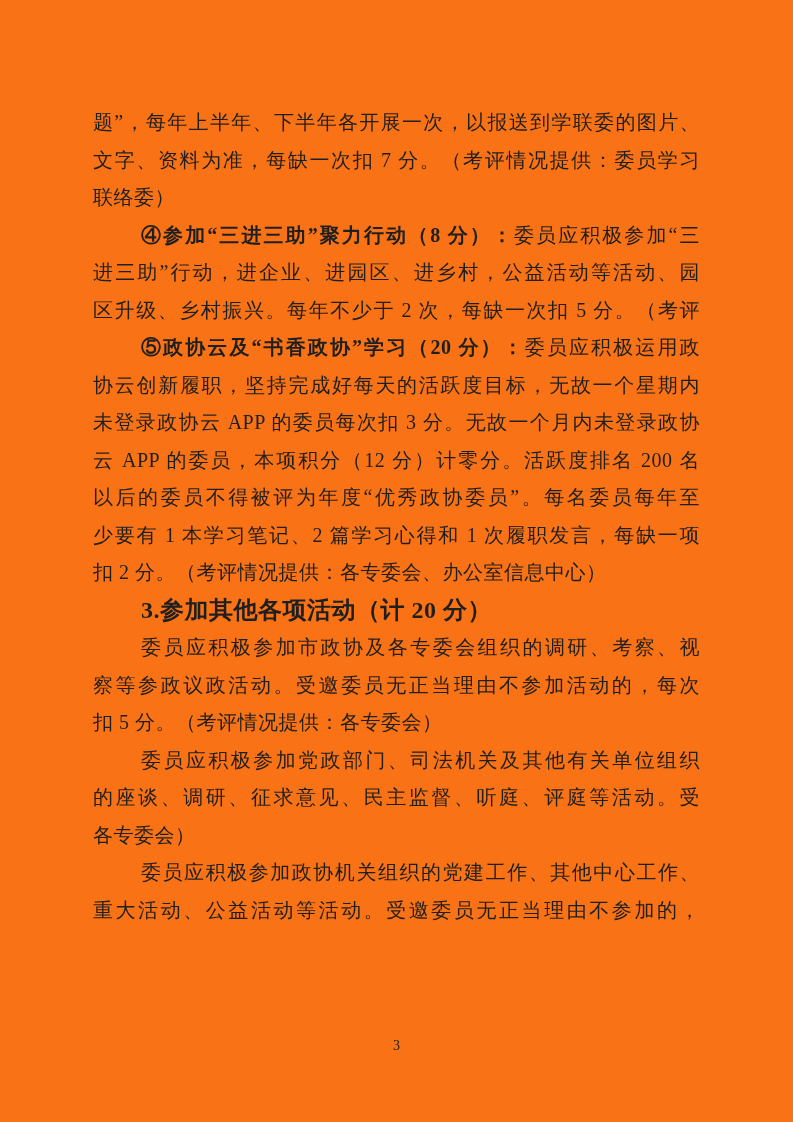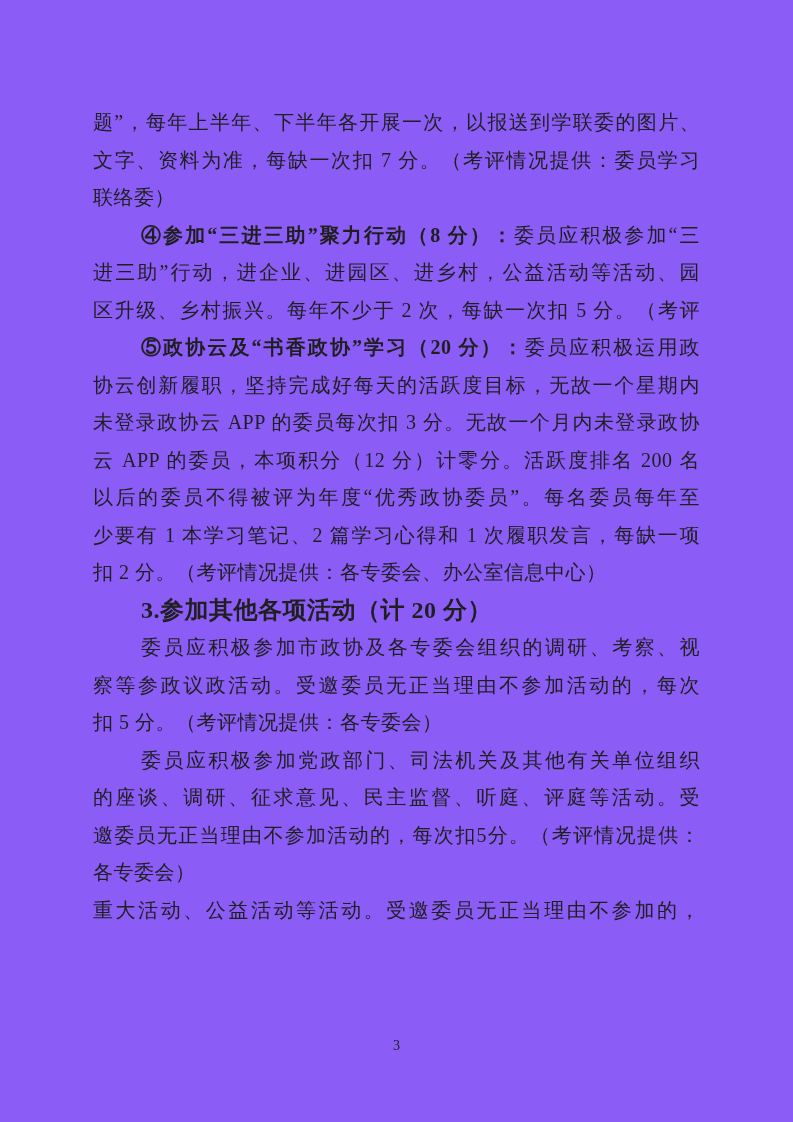--- a/index.html
+++ b/index.html
@@ -4,21 +4,21 @@
 <style>
   html, body {
     margin: 0;
     padding: 0;
     background: #ffffff;
   }
   .page {
     position: relative;
     width: 793px;
     height: 1122px;
-    background: #8b5cf6;
+    background: #f97316;
     overflow: hidden;
     font-family: "Liberation Serif", "DejaVu Serif", serif;
     color: #1f1f1f;
   }
   .content {
     position: absolute;
     left: 93px;
     top: 104px;
     width: 607px;
   }
@@ -72,18 +72,18 @@
       <div class="line"><span>云 APP 的委员，本项积分（12 分）计零分。活跃度排名 200 名</span></div>
       <div class="line"><span>以后的委员不得被评为年度“优秀政协委员”。每名委员每年至</span></div>
       <div class="line"><span>少要有 1 本学习笔记、2 篇学习心得和 1 次履职发言，每缺一项</span></div>
       <div class="line last"><span>扣 2 分。（考评情况提供：各专委会、办公室信息中心）</span></div>
       <div class="line indent last heading"><b>3.参加其他各项活动（计 20 分）</b></div>
       <div class="line indent"><span>委员应积极参加市政协及各专委会组织的调研、考察、视</span></div>
       <div class="line"><span>察等参政议政活动。受邀委员无正当理由不参加活动的，每次</span></div>
       <div class="line last"><span>扣 5 分。（考评情况提供：各专委会）</span></div>
       <div class="line indent"><span>委员应积极参加党政部门、司法机关及其他有关单位组织</span></div>
       <div class="line"><span>的座谈、调研、征求意见、民主监督、听庭、评庭等活动。受</span></div>
-      <div class="line"><span>邀委员无正当理由不参加活动的，每次扣5分。（考评情况提供：</span></div>
       <div class="line last"><span>各专委会）</span></div>
+      <div class="line indent"><span>委员应积极参加政协机关组织的党建工作、其他中心工作、</span></div>
       <div class="line"><span>重大活动、公益活动等活动。受邀委员无正当理由不参加的，</span></div>
     </div>
   <div class="page-number">3</div>
 </div>
 
 </body></html>

